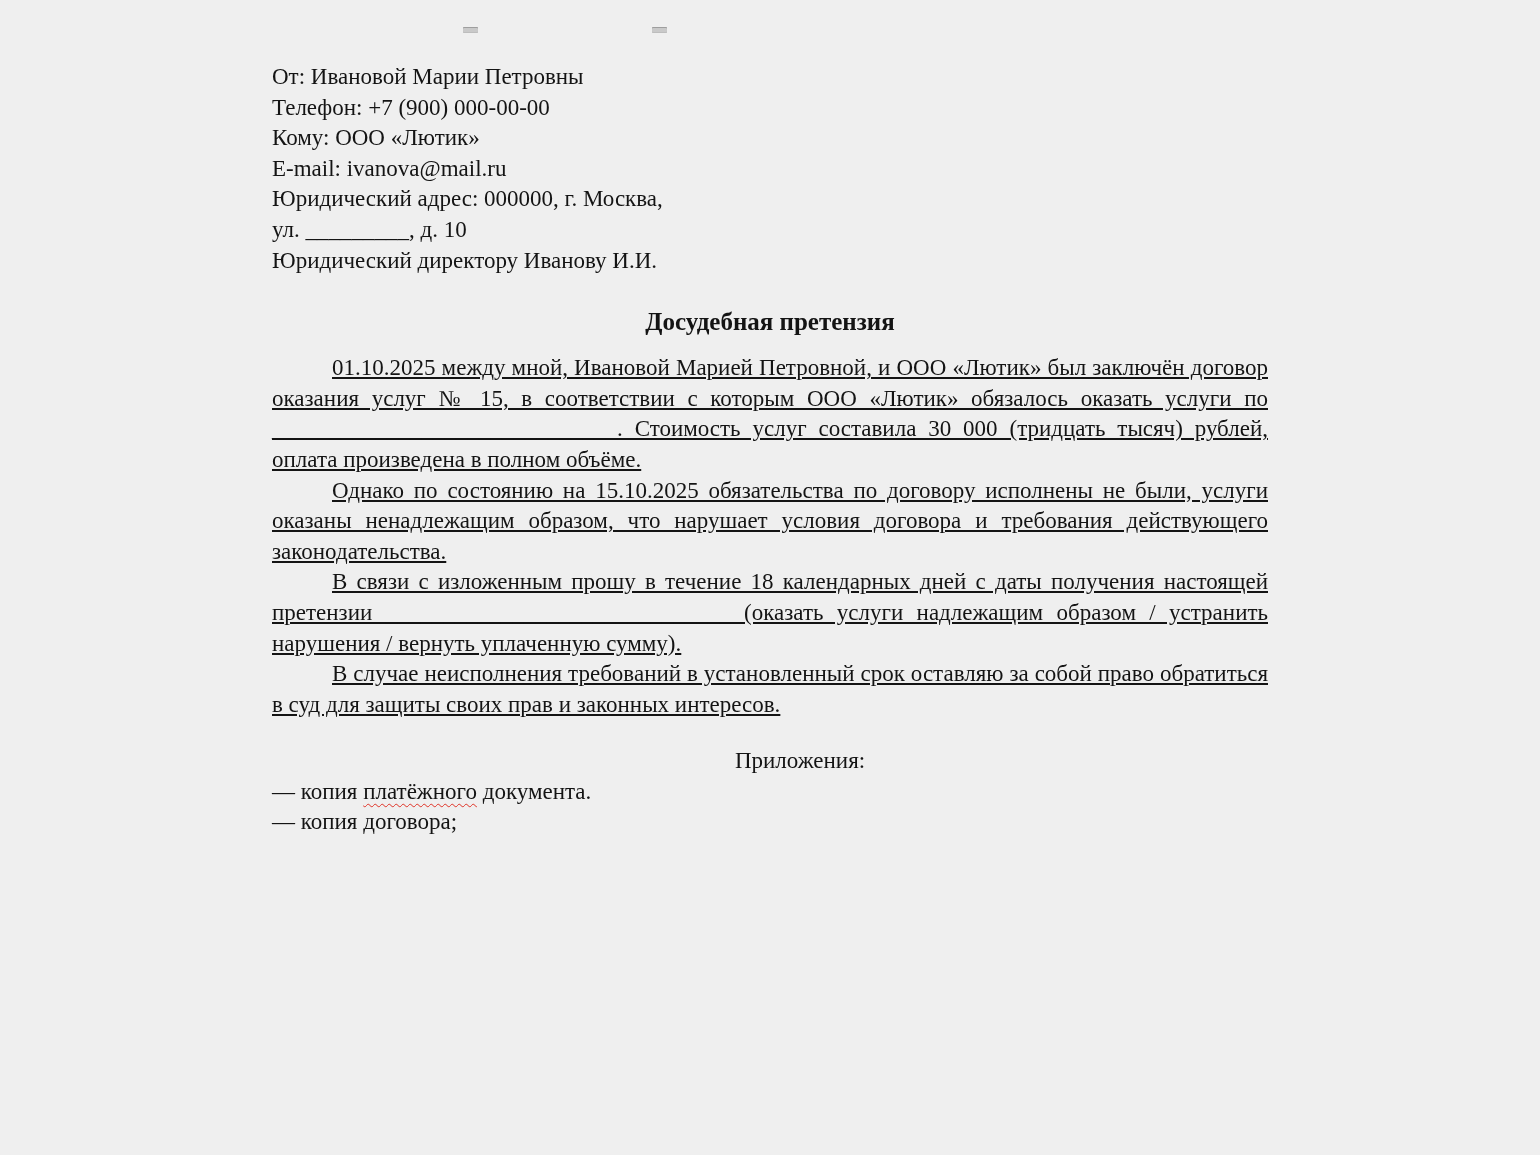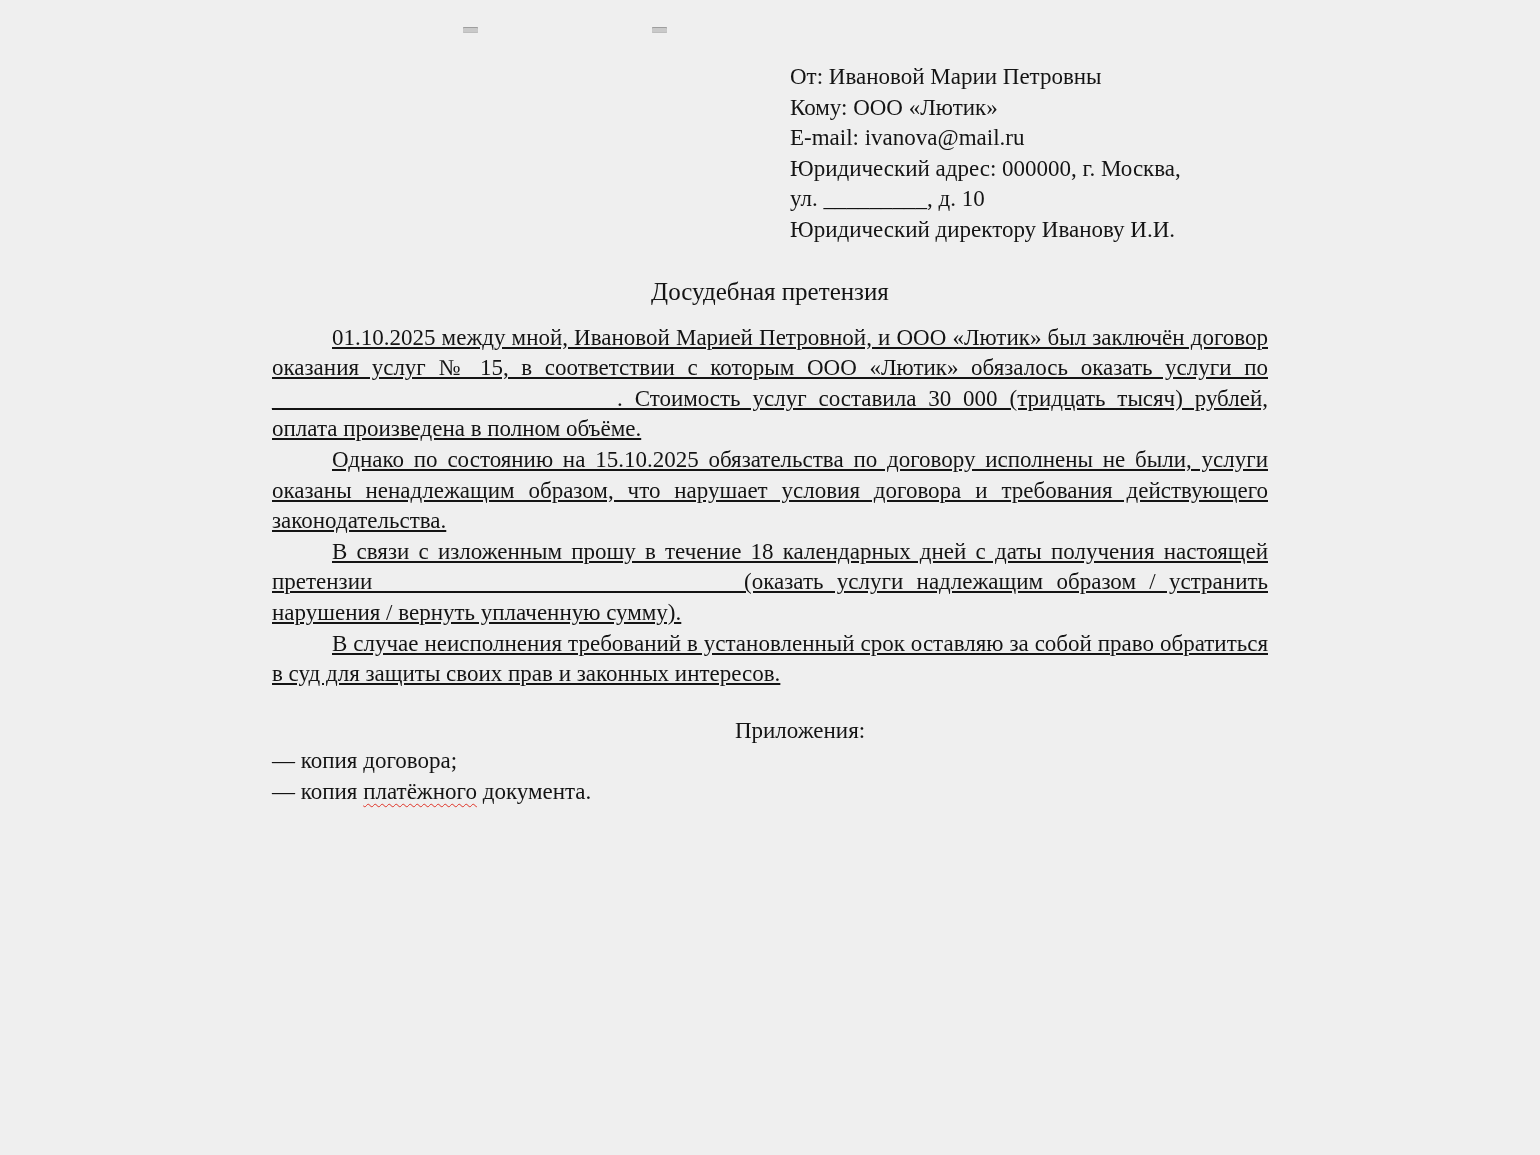--- a/index.html
+++ b/index.html
@@ -27,26 +27,26 @@
 
   .doc {
     position: absolute;
     left: 272px;
     top: 62px;
     width: 996px;
     font-size: 23px;
     line-height: 30.6px;
   }
 
-  .sender { margin-left: 518px; }
+  .sender { }
   .sender .sender-line { white-space: nowrap; }
 
   .doc-title {
     text-align: center;
-    font-weight: normal;
+    font-weight: bold;
     font-size: 25px;
     line-height: 31px;
     margin-top: 30px;
     margin-bottom: 16px;
   }
 
   p.body-par {
     text-align: justify;
     text-indent: 60px;
     text-decoration: underline;
@@ -75,34 +75,35 @@
 </head>
 <body>
 
 <div class="artifact left"></div>
 <div class="artifact right"></div>
 
 <div class="doc">
 
   <div class="sender">
     <div class="sender-line">От: Ивановой Марии Петровны</div>
+    <div class="sender-line">Телефон: +7 (900) 000-00-00</div>
     <div class="sender-line">Кому: ООО «Лютик»</div>
     <div class="sender-line">E-mail: ivanova@mail.ru</div>
     <div class="sender-line">Юридический адрес: 000000, г. Москва,</div>
     <div class="sender-line">ул. _________, д. 10</div>
     <div class="sender-line">Юридический директору Иванову И.И.</div>
   </div>
 
   <div class="doc-title">Досудебная претензия</div>
 
   <p class="body-par">01.10.2025 между мной, Ивановой Марией Петровной, и ООО «Лютик» был заключён договор оказания услуг № 15, в соответствии с которым ООО «Лютик» обязалось оказать услуги по ______________________________. Стоимость услуг составила 30 000 (тридцать тысяч) рублей, оплата произведена в полном объёме.</p>
   <p class="body-par">Однако по состоянию на 15.10.2025 обязательства по договору исполнены не были, услуги оказаны ненадлежащим образом, что нарушает условия договора и требования действующего законодательства.</p>
   <p class="body-par">В связи с изложенным прошу в течение 18 календарных дней с даты получения настоящей претензии ______________________________ (оказать услуги надлежащим образом / устранить нарушения / вернуть уплаченную сумму).</p>
   <p class="body-par">В случае неисполнения требований в установленный срок оставляю за собой право обратиться в суд для защиты своих прав и законных интересов.</p>
 
   <div class="attachments">
     <div class="heading">Приложения:</div>
+    <div><span>— копия </span><span class="misspelled">платёжного</span><span> документа.</span></div>
     <div>— копия договора;</div>
-    <div><span>— копия </span><span class="misspelled">платёжного</span><span> документа.</span></div>
   </div>
 
 
 </div>
 
 </body></html>

